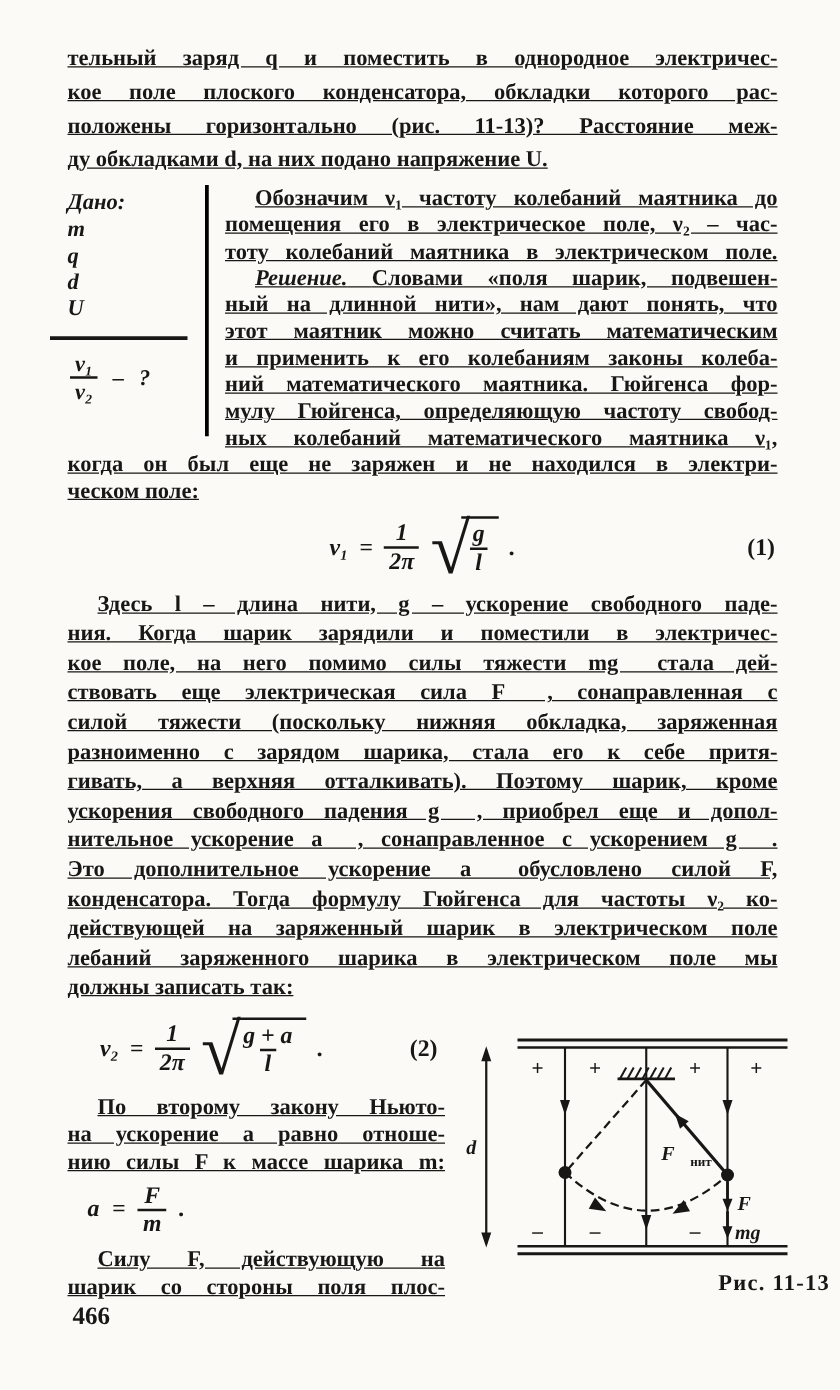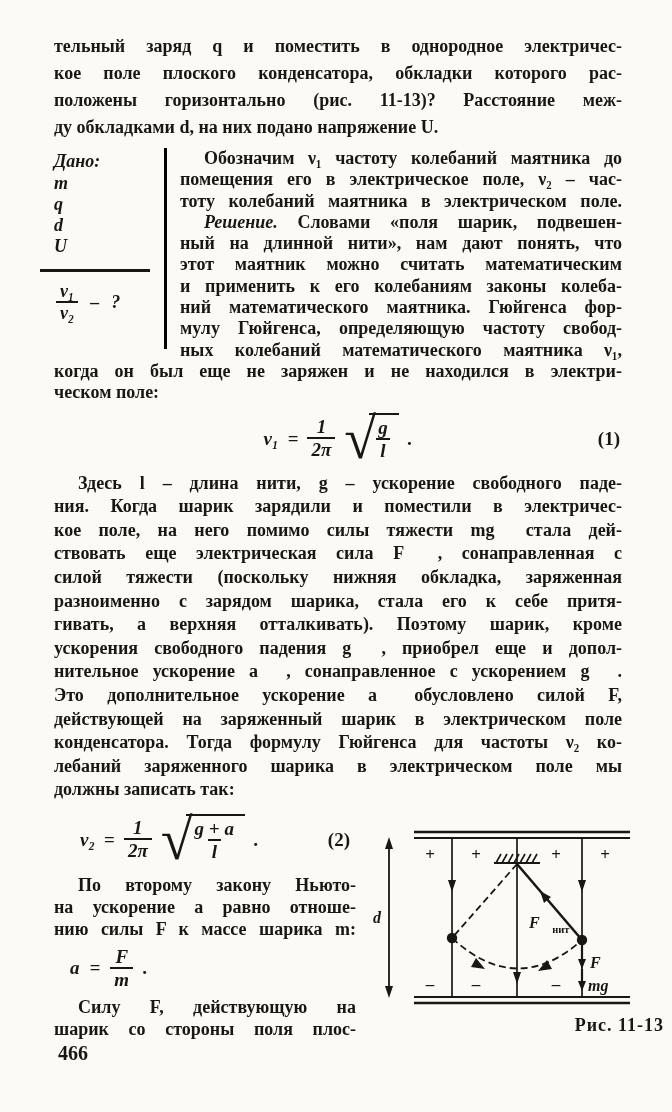--- a/index.html
+++ b/index.html
@@ -7,21 +7,21 @@
     width:672px;height:1112px;
     background:#fbfaf6;
     color:#181715;
     font-family:"Liberation Serif","DejaVu Serif",serif;
     font-weight:700;
     overflow:hidden;
   }
   .page{box-sizing:border-box;width:672px;height:1112px;padding:33px 50px 0 54px;position:relative;}
 
   
-  .ln{font-size:18px;line-height:27px;white-space:normal;}
+  .ln{font-size:18px;line-height:27px;white-space:normal;text-decoration:underline;}
   .jl{text-align:justify;text-align-last:justify;}
   .pl{text-align:left;}
   .ind{text-indent:24px;}
   .it{font-style:italic;}
 
   
   .given-row{display:flex;margin-top:7px;}
   .given-box{
     flex:none;width:110px;margin-left:-14px;padding:1px 0 4px 14px;
     border-right:3px solid #000000;height:196px;align-self:flex-start;
@@ -144,22 +144,22 @@
     <div class="ln jl ind">Здесь l – длина нити, g – ускорение свободного паде-</div>
     <div class="ln jl">ния. Когда шарик зарядили и поместили в электричес-</div>
     <div class="ln jl">кое поле, на него помимо силы тяжести mg⃗  стала дей-</div>
     <div class="ln jl">ствовать еще электрическая сила F⃗ , сонаправленная с</div>
     <div class="ln jl">силой тяжести (поскольку нижняя обкладка, заряженная</div>
     <div class="ln jl">разноименно с зарядом шарика, стала его к себе притя-</div>
     <div class="ln jl">гивать, а верхняя отталкивать). Поэтому шарик, кроме</div>
     <div class="ln jl">ускорения свободного падения g⃗ , приобрел еще и допол-</div>
     <div class="ln jl">нительное ускорение a⃗ , сонаправленное с ускорением g⃗ .</div>
     <div class="ln jl">Это дополнительное ускорение a⃗  обусловлено силой F,</div>
+    <div class="ln jl">конденсатора. Тогда формулу Гюйгенса для частоты ν₂ ко-</div>
     <div class="ln jl">действующей на заряженный шарик в электрическом поле</div>
-    <div class="ln jl">конденсатора. Тогда формулу Гюйгенса для частоты ν₂ ко-</div>
     <div class="ln jl">лебаний заряженного шарика в электрическом поле мы</div>
     <div class="ln pl">должны записать так:</div>
   </div>
 
   <div class="bottom">
     <div class="leftcol">
 
       <div class="formula-row f2row">
         <span>ν₂</span>
         <span class="eq">=</span>

